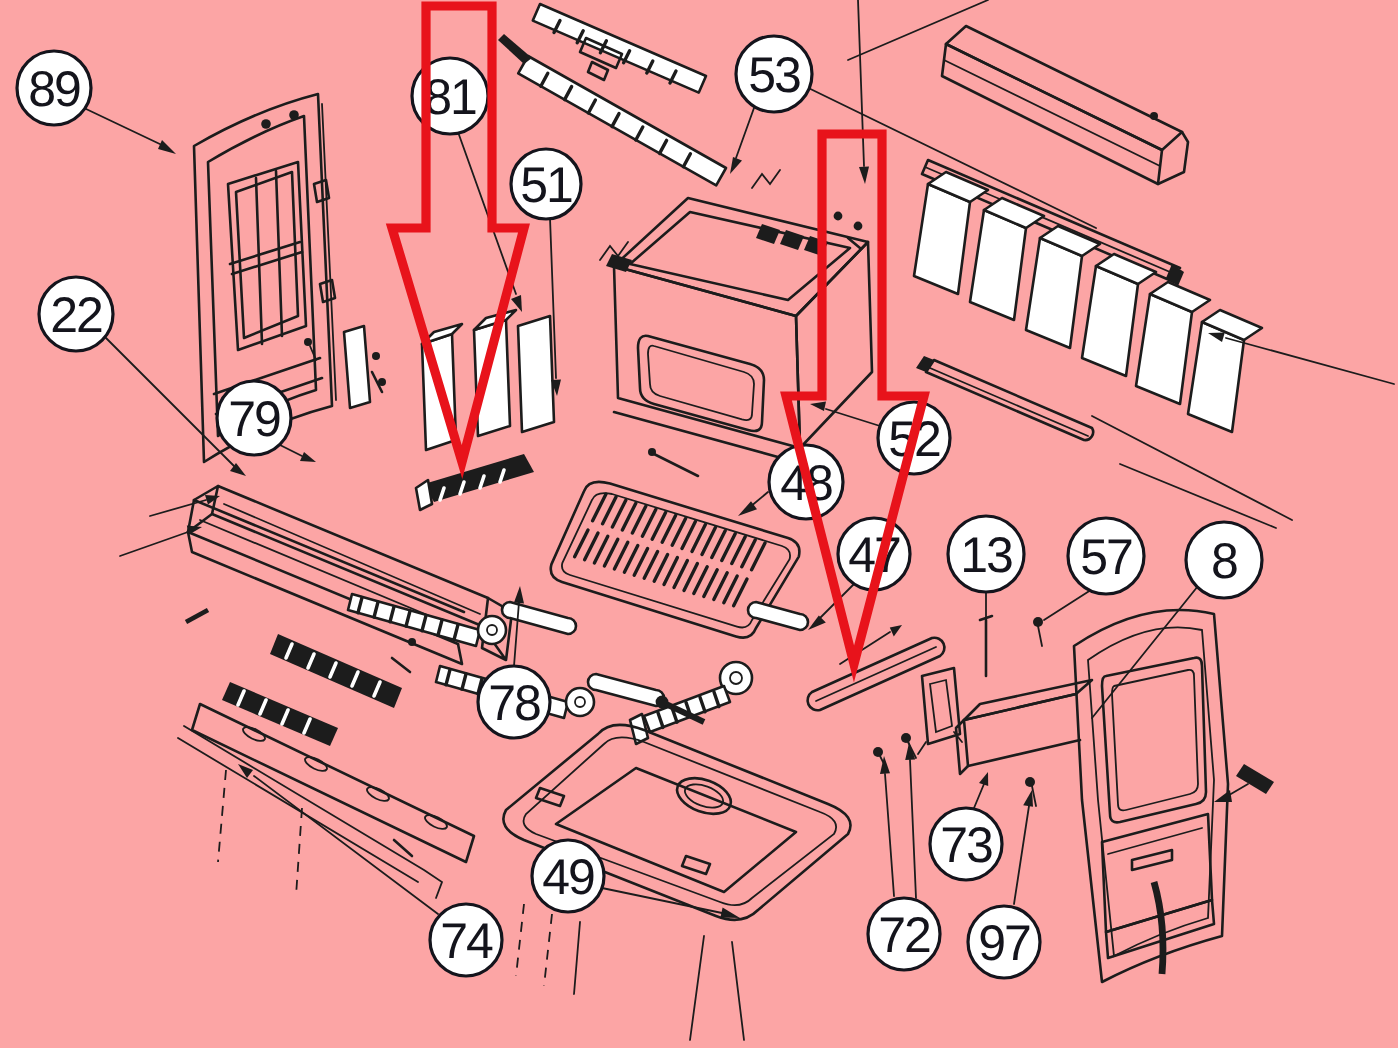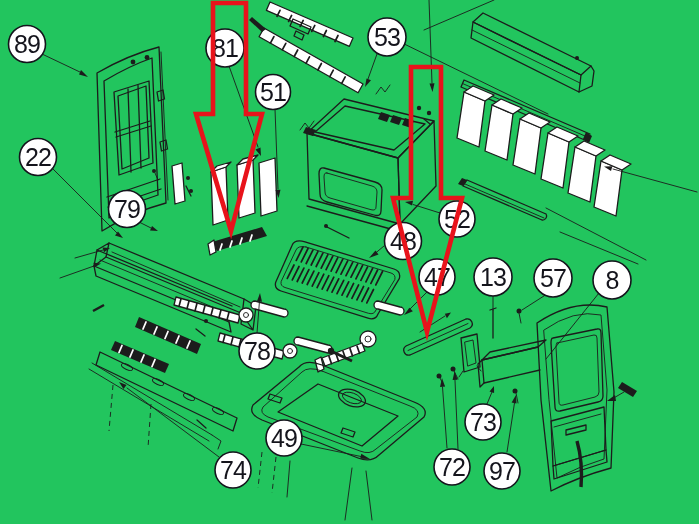--- a/index.html
+++ b/index.html
@@ -1,16 +1,16 @@
 <!DOCTYPE html>
 <html><head>
 <meta charset="utf-8">
 <style>
   html,body{margin:0;padding:0;background:#fff;}
-  #canvas{width:699px;height:524px;position:relative;background:#22c55e;overflow:hidden;}
+  #canvas{width:699px;height:524px;position:relative;background:#fca5a5;overflow:hidden;}
   svg{display:block;}
   .ln{fill:none;stroke:#1c1c1c;stroke-width:1.3;stroke-linejoin:round;stroke-linecap:round;}
   .thin{fill:none;stroke:#1c1c1c;stroke-width:0.9;stroke-linecap:round;}
   .wht{fill:#ffffff;stroke:#1c1c1c;stroke-width:1.3;stroke-linejoin:round;}
   .blk{fill:#1c1c1c;stroke:none;}
   .slot{fill:none;stroke:#ffffff;stroke-width:1.8;stroke-linecap:round;}
   .dkslot{fill:none;stroke:#1c1c1c;stroke-width:1.7;stroke-linecap:round;}
   .dash{fill:none;stroke:#1c1c1c;stroke-width:0.9;stroke-dasharray:5 4;}
   .callout circle{fill:#ffffff;stroke:#14141c;stroke-width:1.6;}
   .callout text{font-family:"Liberation Sans",sans-serif;font-size:25px;fill:#14141c;text-anchor:middle;letter-spacing:-1px;}

